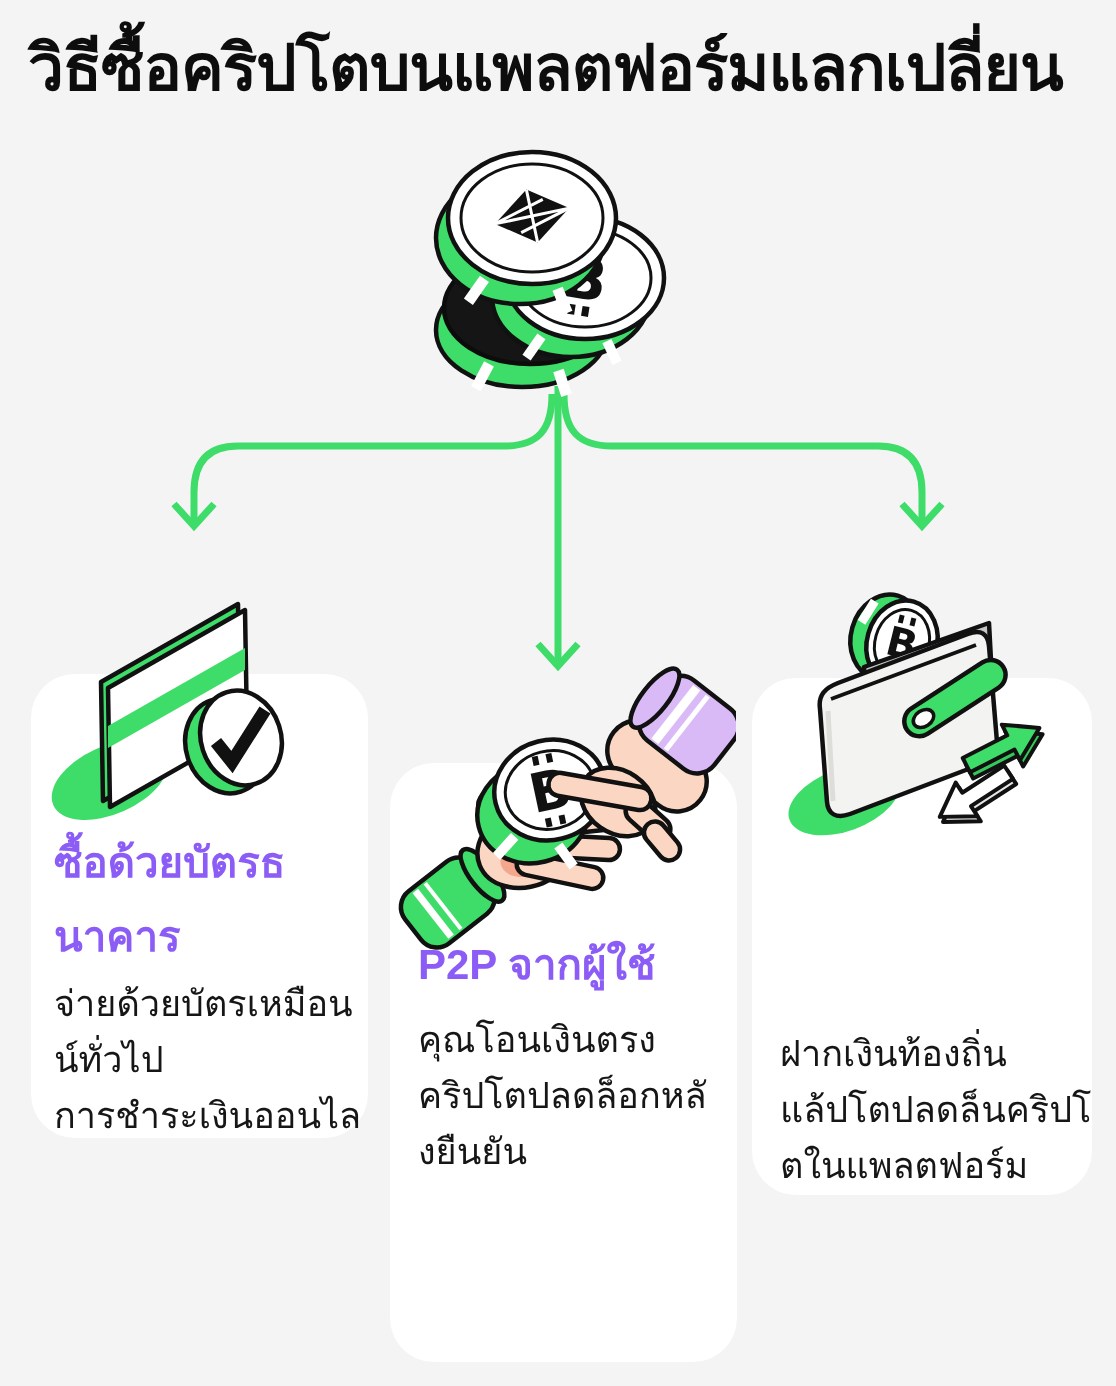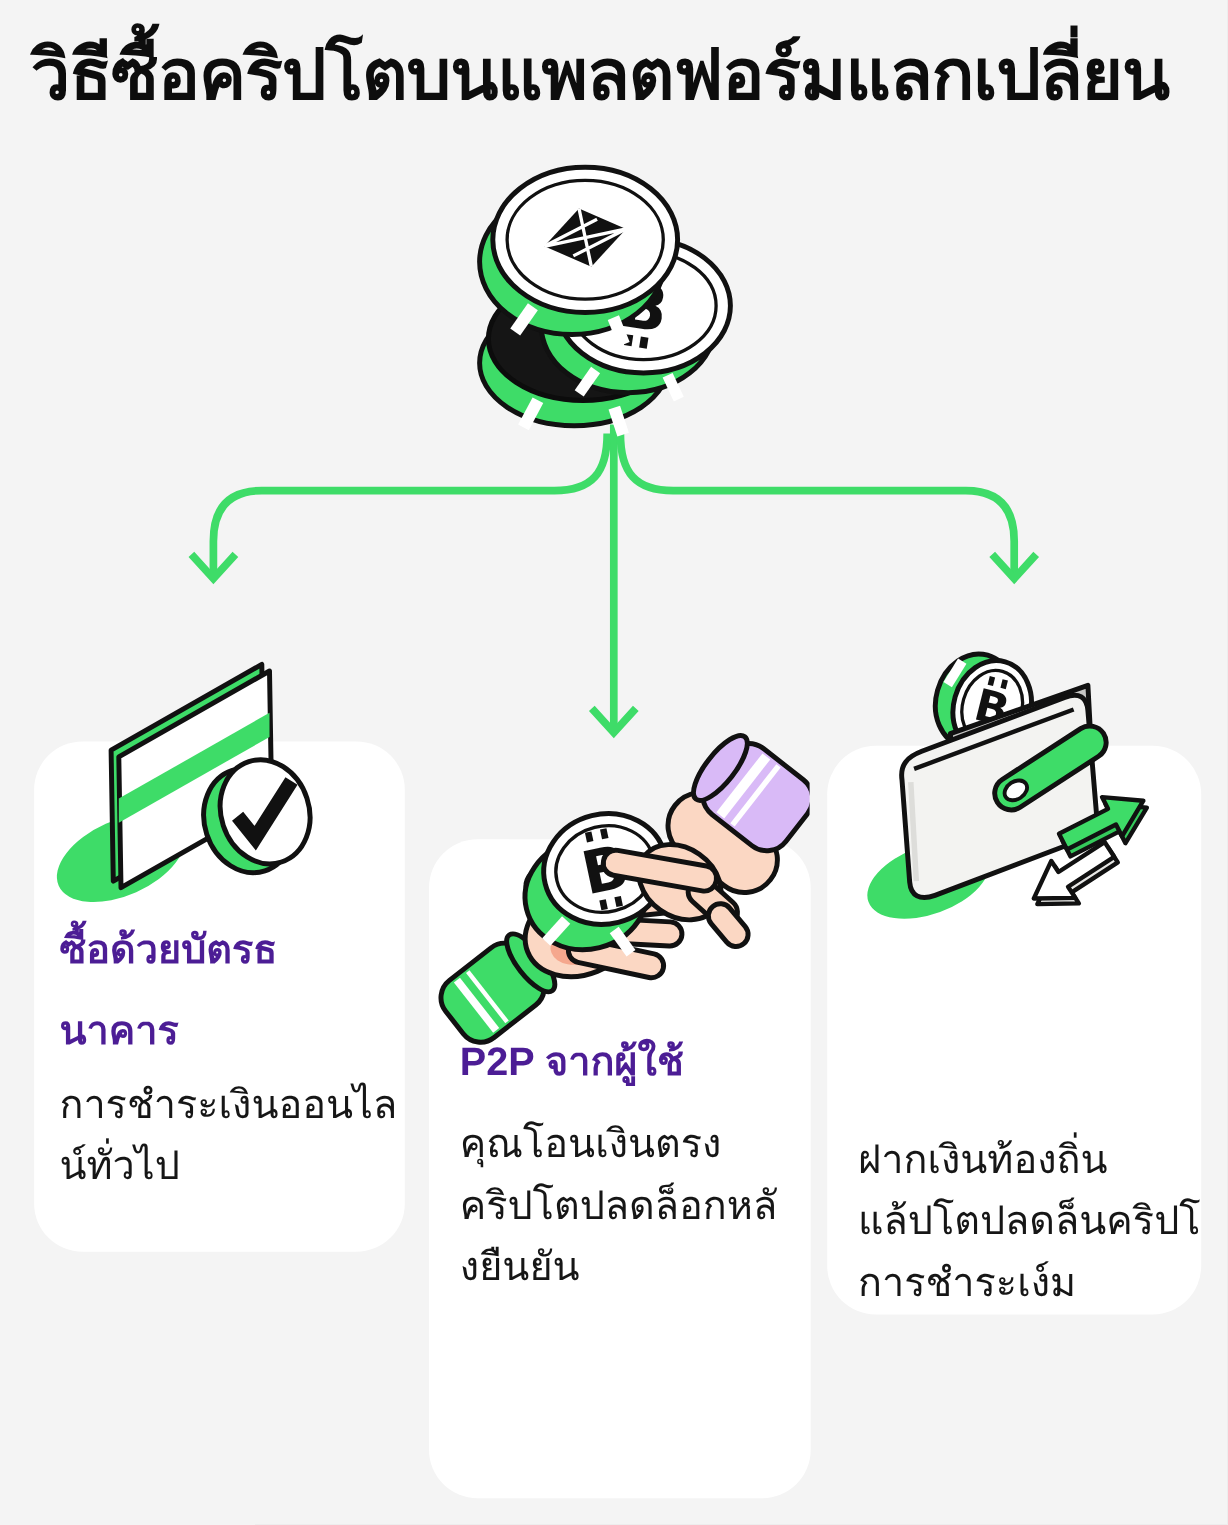--- a/index.html
+++ b/index.html
@@ -18,21 +18,21 @@
   .flow-svg{left:0;top:0;z-index:1;}
   .card{
     position:absolute;background:#FFFFFF;border-radius:44px;z-index:2;
   }
   .card-1{left:31px;top:674px;width:337px;height:464px;}
   .card-2{left:390px;top:763px;width:347px;height:599px;}
   .card-3{left:752px;top:678px;width:340px;height:517px;}
   .illus{z-index:3;}
   .c-title{
     position:absolute;z-index:4;margin:0;
-    font-size:36px;font-weight:800;line-height:74px;color:#4c1d95;
+    font-size:42px;font-weight:800;line-height:74px;color:#8b5cf6;
   }
   .c-body{
     position:absolute;z-index:4;margin:0;
     font-size:36px;font-weight:400;line-height:56px;color:#161616;
   }
   .c-title span,.c-body span{display:block;}
   .t1{left:54px;top:826px;}
   .b1{left:54px;top:976px;}
   .t2{left:418px;top:928px;}
   .b2{left:418px;top:1012px;}
@@ -192,32 +192,33 @@
       <polygon points="-40,-14 10,-14 10,-26 42,-6 10,14 10,2 -40,2" fill="#E6E6E4" stroke="#111" stroke-width="4" stroke-linejoin="round"></polygon>
       <polygon points="-40,-8 10,-8 10,-20 42,0 10,20 10,8 -40,8" fill="#fff" stroke="#111" stroke-width="4" stroke-linejoin="round"></polygon>
     </g>
   </svg>
 
   <p class="c-title t1">
     <span>ซื้อด้วยบัตรธ</span>
     <span>นาคาร</span>
   </p>
   <p class="c-body b1">
+    <span>จ่ายด้วยบัตรเหมือน</span>
+    <span>น์ทั่วไป</span>
     <span>การชำระเงินออนไล</span>
-    <span>น์ทั่วไป</span>
   </p>
 
   <p class="c-title t2">
     <span>P2P จากผู้ใช้</span>
   </p>
   <p class="c-body b2">
     <span>คุณโอนเงินตรง</span>
     <span>คริปโตปลดล็อกหลั</span>
     <span>งยืนยัน</span>
   </p>
 
   <p class="c-body b3">
     <span>ฝากเงินท้องถิ่น</span>
     <span>แล้ปโตปลดล็นคริปโ</span>
-    <span>การชำระเง์ม</span>
+    <span>ตในแพลตฟอร์ม</span>
   </p>
 
 </div>
 
 </body></html>

